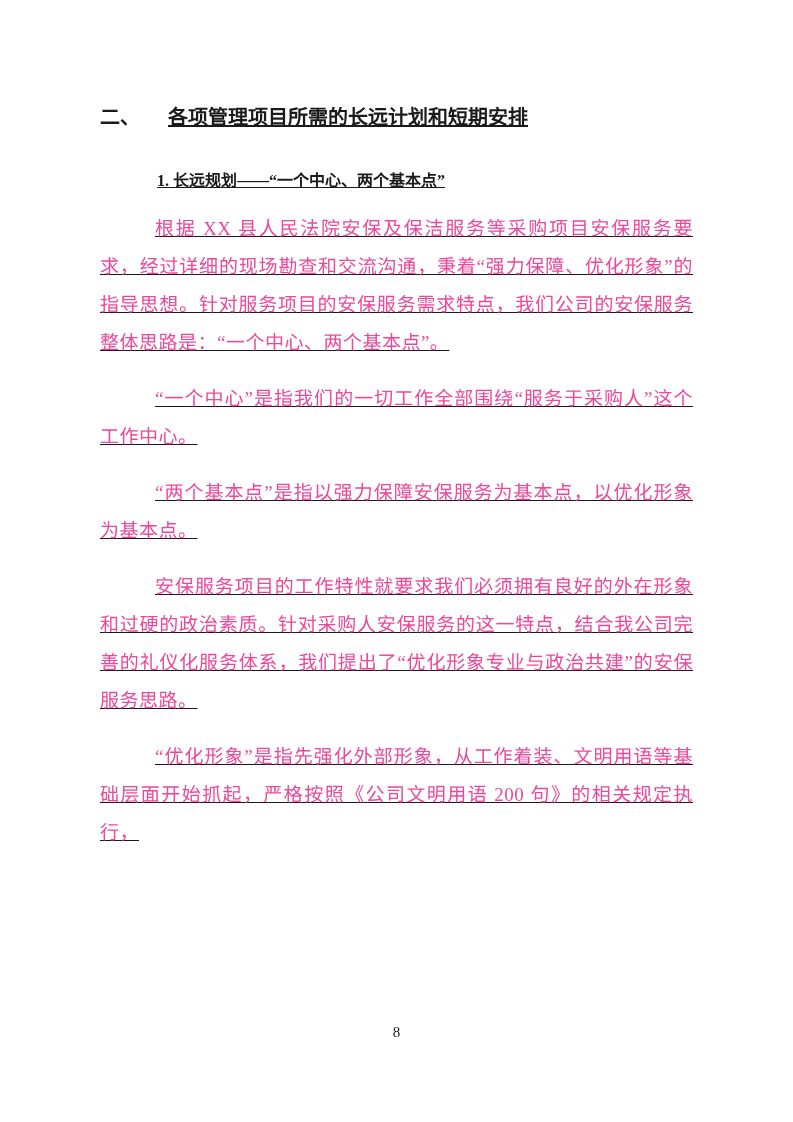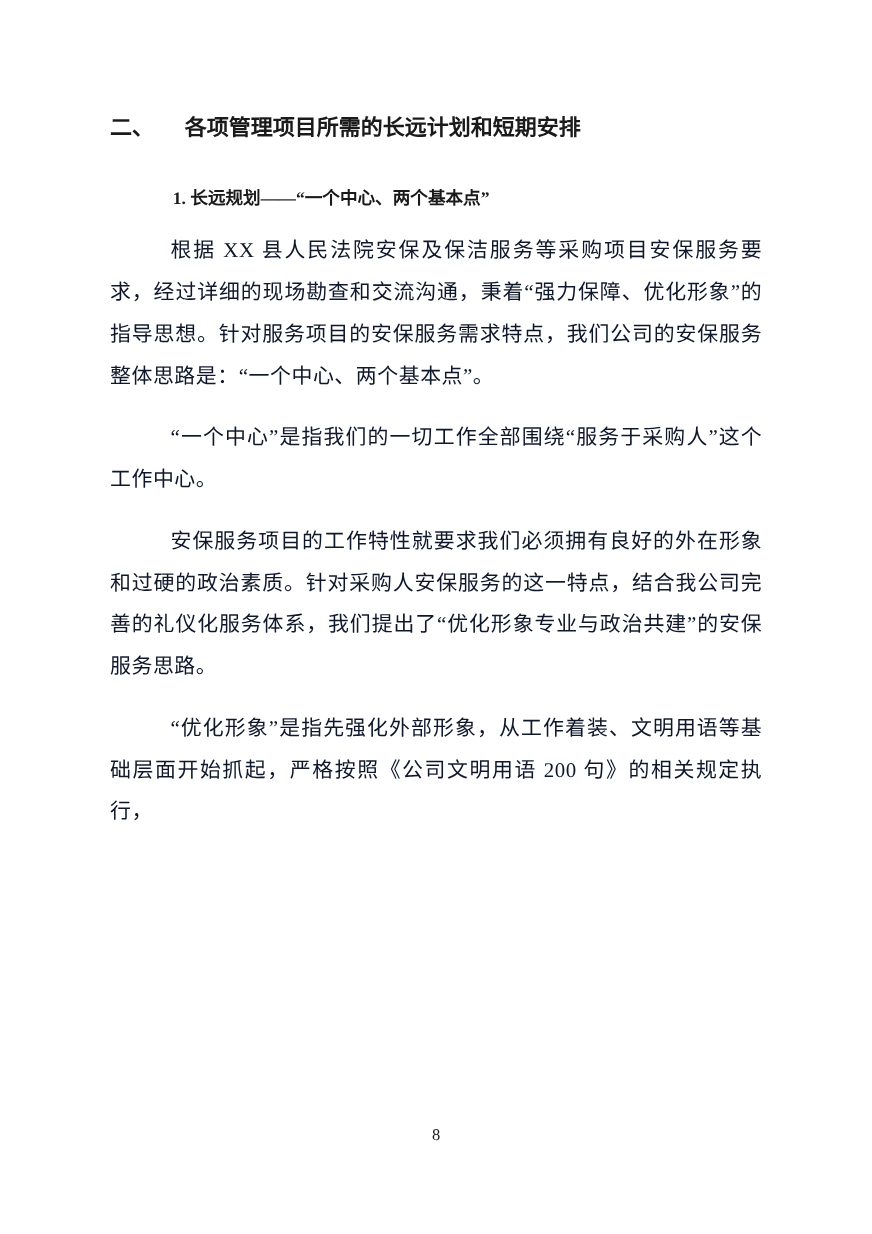--- a/index.html
+++ b/index.html
@@ -10,20 +10,21 @@
   }
   .page {
     position: relative;
     width: 793px;
     height: 1122px;
     margin: 0 auto;
     background: #ffffff;
     overflow: hidden;
     color: #1a1a1a;
     font-family: "Liberation Serif", "DejaVu Serif", serif;
+    text-decoration: underline;
   }
   .content {
     padding: 104px 100px 0 100px;
   }
   .heading {
     font-size: 20px;
     line-height: 27px;
     font-weight: bold;
     color: #1a1a1a;
     white-space: nowrap;
@@ -43,21 +44,21 @@
   .body-text {
     margin-top: 6px;
   }
   .body-text p {
     margin: 16px 0 18px 0;
     font-size: 19px;
     line-height: 38px;
     text-align: justify;
     text-indent: 55px;
     letter-spacing: 0.5px;
-    color: #0f172a;
+    color: #ec4899;
   }
   .page-number {
     position: absolute;
     left: 0;
     right: 0;
     top: 1022px;
     text-align: center;
     font-size: 15px;
     line-height: 20px;
     color: #1a1a1a;
@@ -71,20 +72,21 @@
 
     <div class="heading">
       <span class="numbering">二、</span><span>各项管理项目所需的长远计划和短期安排</span>
     </div>
 
     <div class="subheading">1. 长远规划——“一个中心、两个基本点”</div>
 
     <div class="body-text">
       <p>根据 XX 县人民法院安保及保洁服务等采购项目安保服务要求，经过详细的现场勘查和交流沟通，秉着“强力保障、优化形象”的指导思想。针对服务项目的安保服务需求特点，我们公司的安保服务整体思路是：“一个中心、两个基本点”。</p>
       <p>“一个中心”是指我们的一切工作全部围绕“服务于采购人”这个工作中心。</p>
+      <p>“两个基本点”是指以强力保障安保服务为基本点，以优化形象为基本点。</p>
       <p>安保服务项目的工作特性就要求我们必须拥有良好的外在形象和过硬的政治素质。针对采购人安保服务的这一特点，结合我公司完善的礼仪化服务体系，我们提出了“优化形象专业与政治共建”的安保服务思路。</p>
       <p>“优化形象”是指先强化外部形象，从工作着装、文明用语等基础层面开始抓起，严格按照《公司文明用语 200 句》的相关规定执行，</p>
     </div>
 
   </div>
 
   <div class="page-number">8</div>
 </div>
 
 </body></html>

